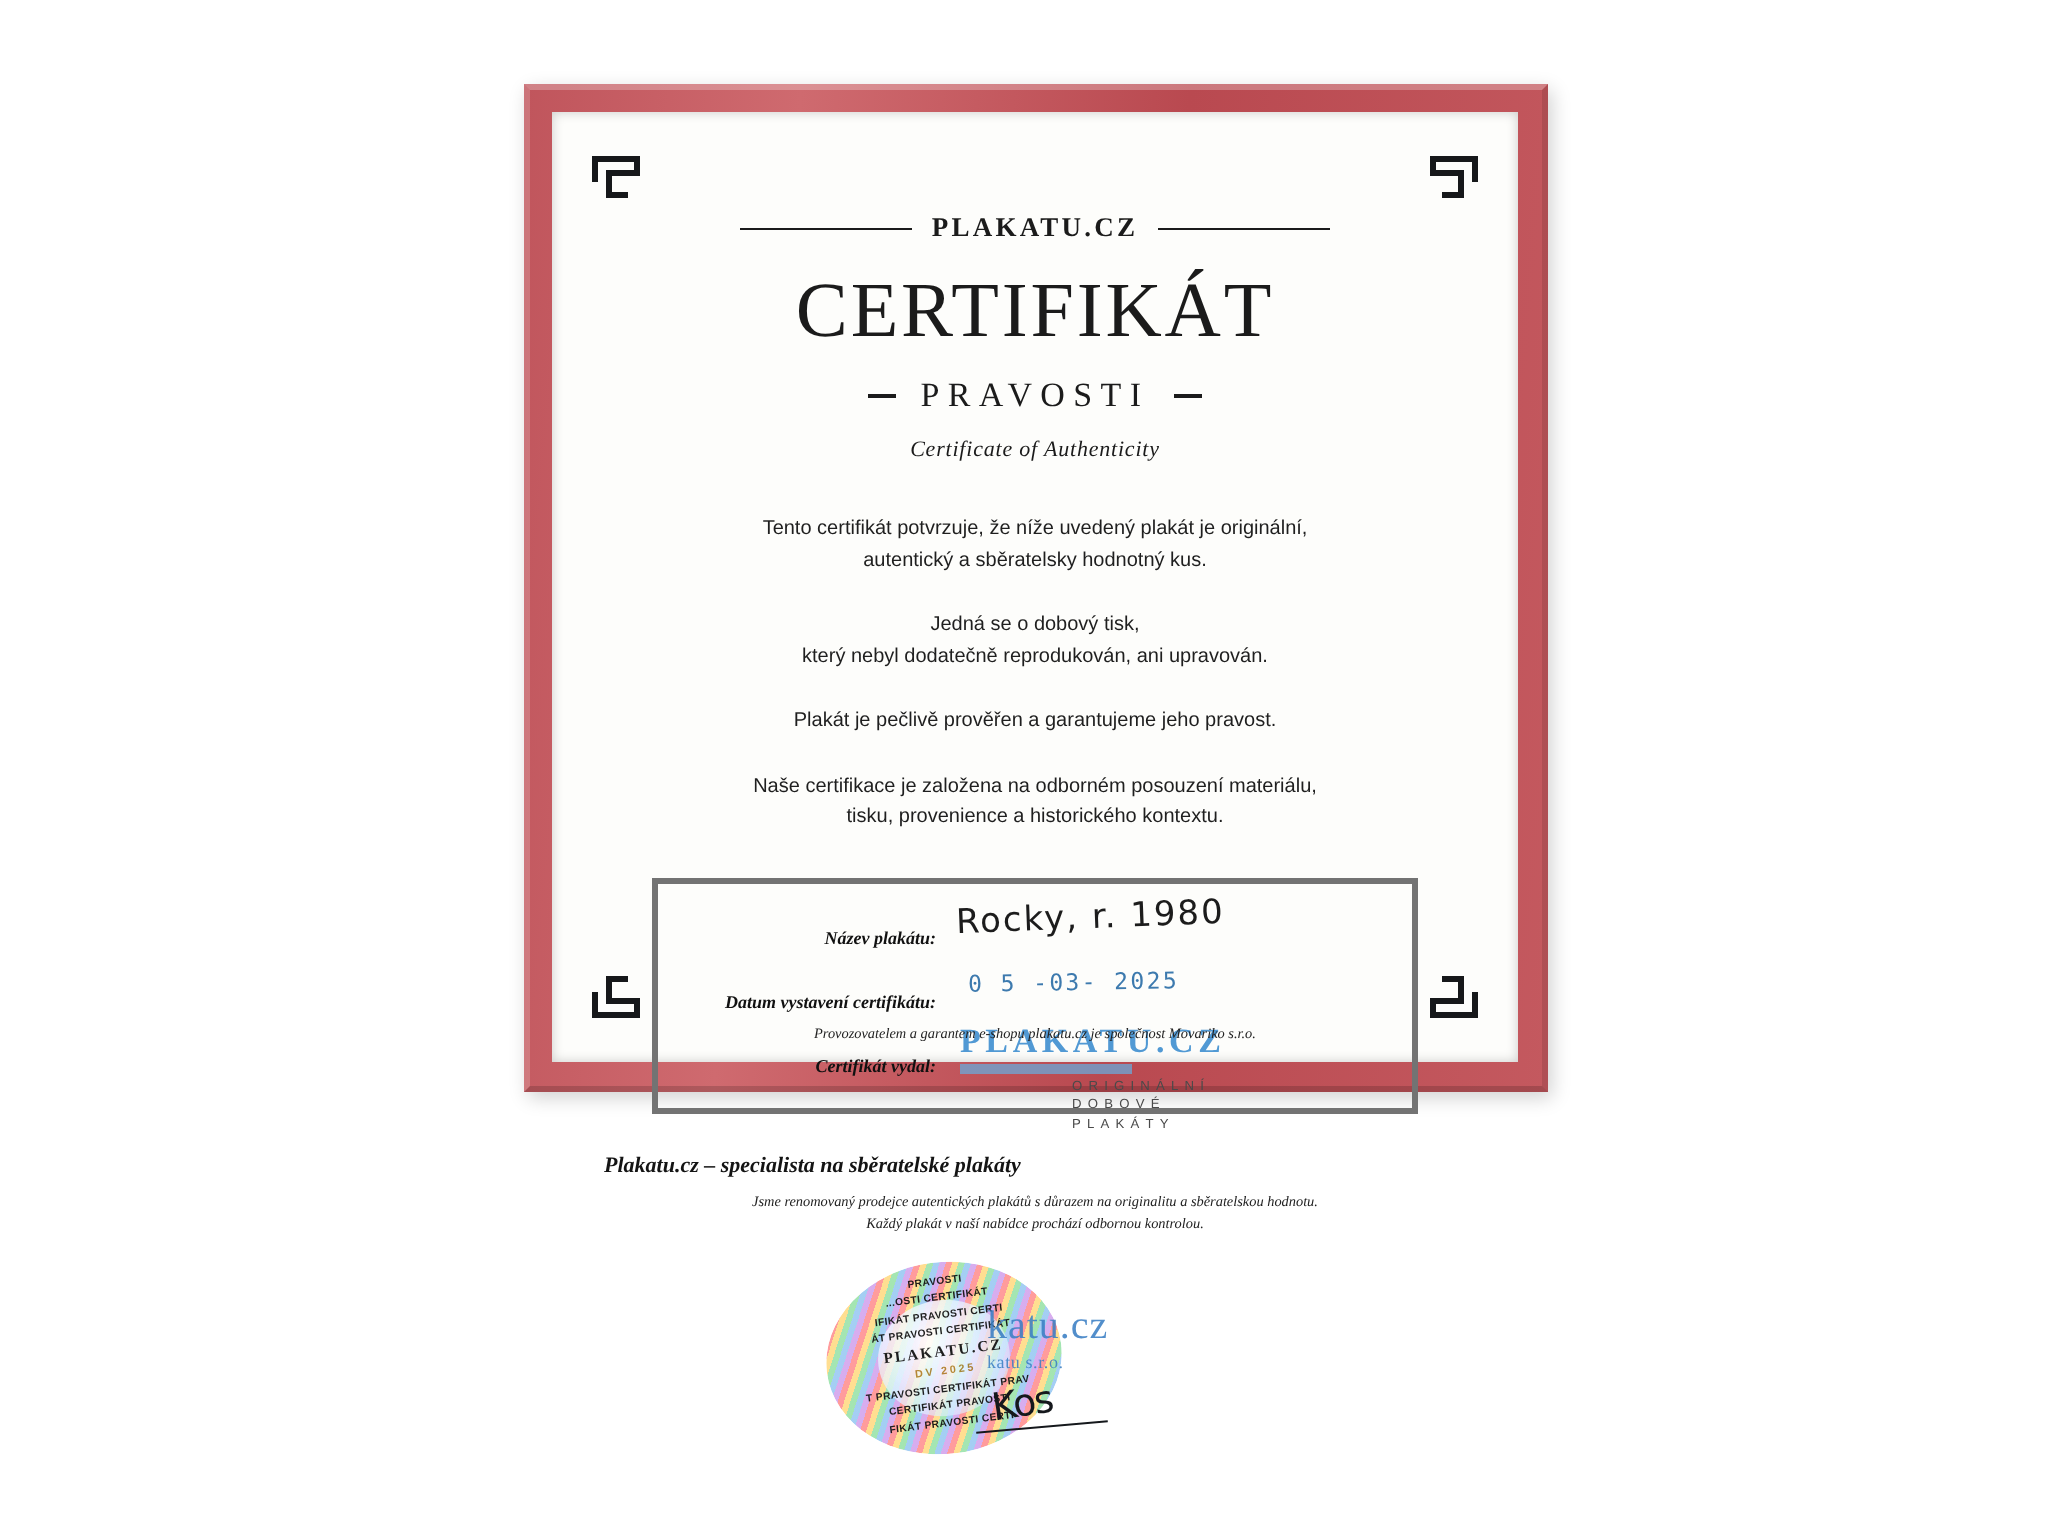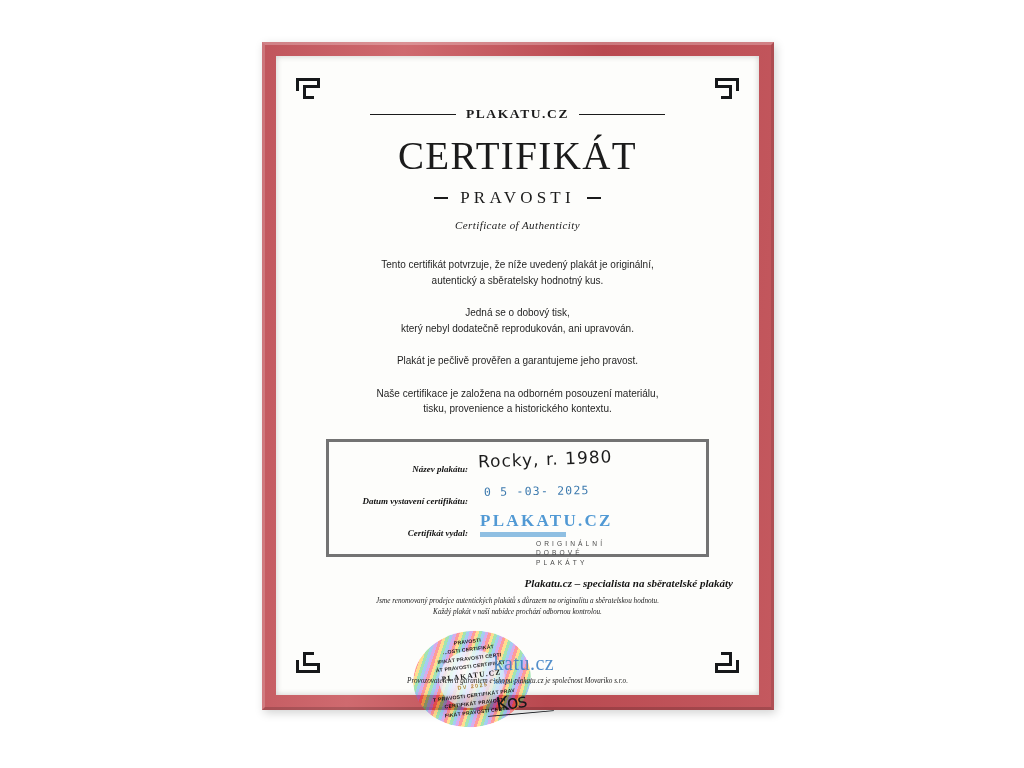--- a/index.html
+++ b/index.html
@@ -18,21 +18,21 @@
     width: 1024px;
     height: 768px;
     background: #ffffff;
   }
 
   #frame {
     position: absolute;
     left: 262px;
     top: 42px;
     width: 512px;
-    height: 668px;
+    height: 504px;
     background: linear-gradient(95deg, #c0555c 0%, #cf6a6f 25%, #b94950 60%, #c4595f 100%);
     box-shadow: 2px 3px 9px rgba(0,0,0,0.18);
     padding: 14px 15px 15px 14px;
     box-sizing: border-box;
   }
   
   #frame:before {
     content: "";
     position: absolute;
     left: 0; top: 0; right: 0; bottom: 0;
@@ -237,21 +237,21 @@
     font-family: "Liberation Sans", sans-serif;
     font-size: 6.6px;
     letter-spacing: 3.1px;
     color: #4a4a4a;
     line-height: 1.45;
     padding-left: 56px;
   }
 
   
   .footer-tag {
-    text-align: right;
+    text-align: left;
     font-family: "Liberation Serif", serif;
     font-style: italic;
     font-weight: 700;
     font-size: 11px;
     margin-top: 20px;
     color: #141414;
   }
   .footer-small {
     text-align: center;
     font-family: "Liberation Serif", serif;

